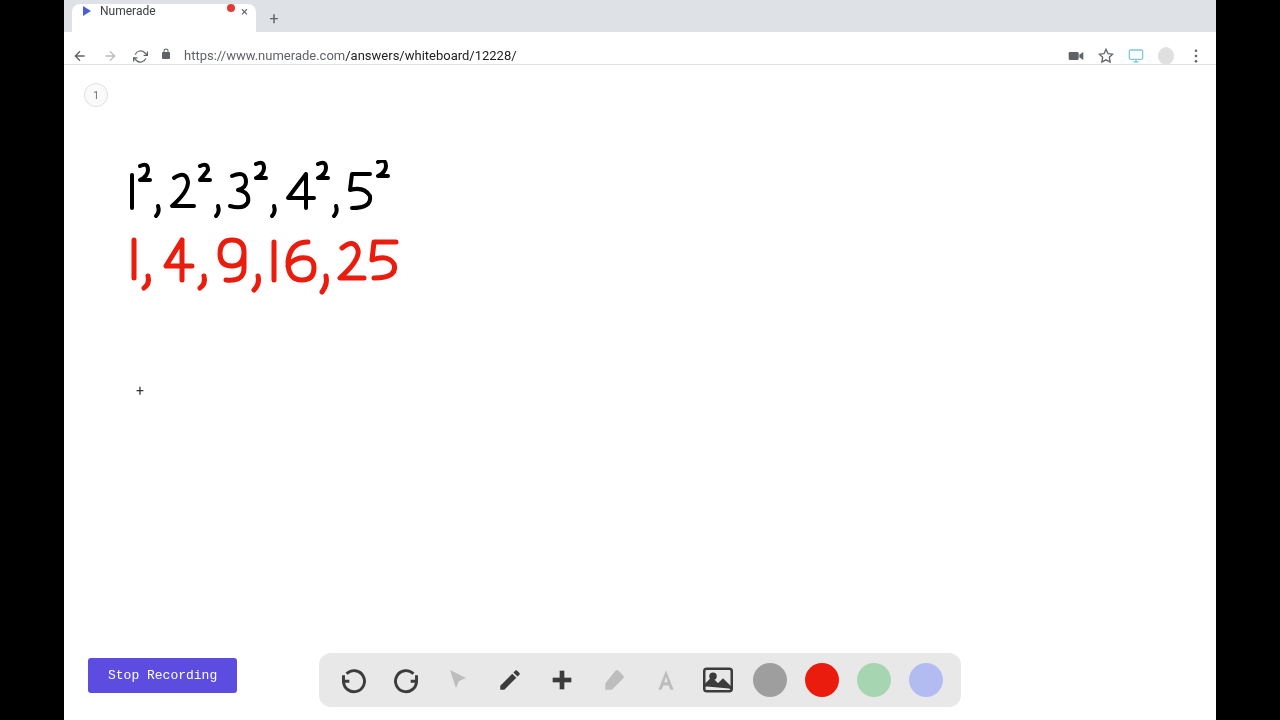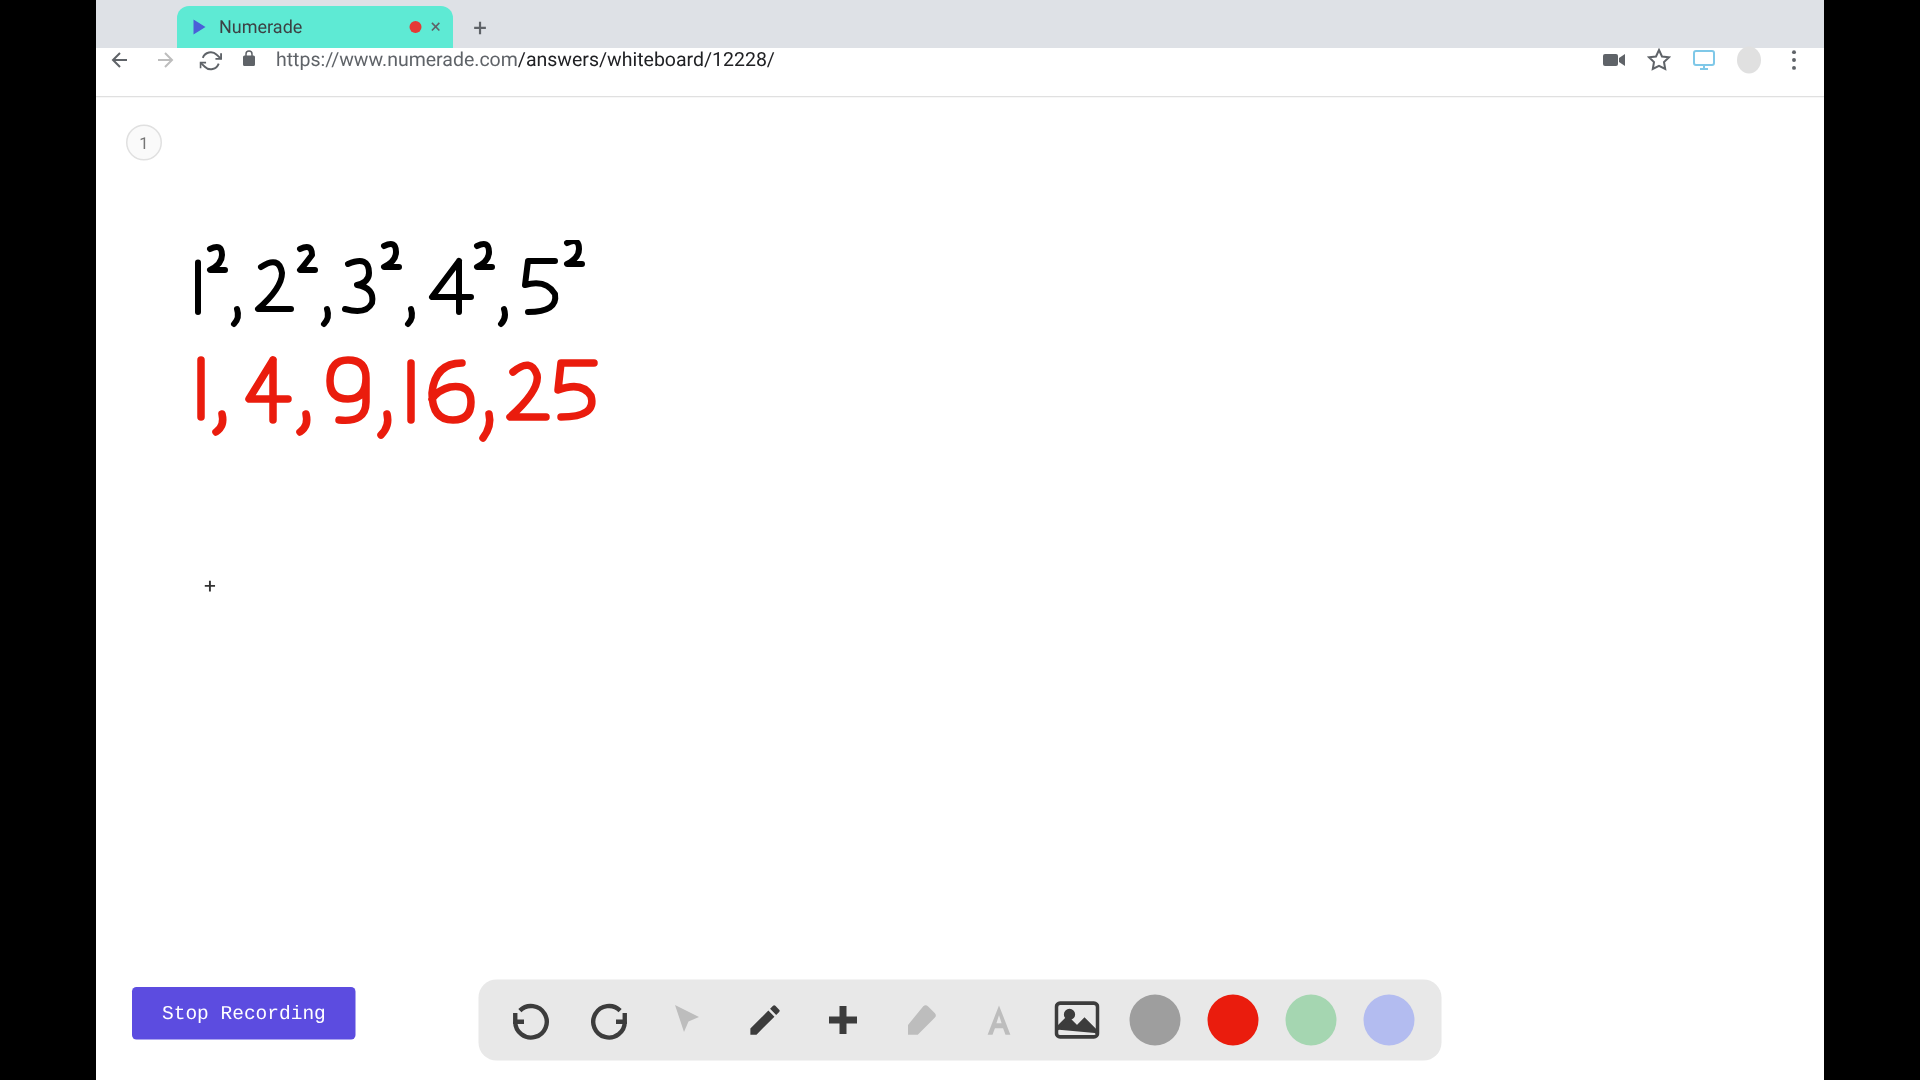--- a/index.html
+++ b/index.html
@@ -21,30 +21,28 @@
 }
 .tabstrip {
   height: 32px;
   background: #dee1e6;
   display: flex;
   align-items: flex-end;
   padding-left: 8px;
 }
 .tab {
   display: flex;
-  align-items: center;
-  background: #5eead4;
+  background: #ffffff;
   height: 28px;
   width: 184px;
   border-radius: 8px 8px 0 0;
   padding: 0 8px;
   font-size: 12px;
   color: #3c4043;
   gap: 6px;
-  margin-left: 46px;
 }
 .favicon {
   width: 14px;
   height: 14px;
   display: inline-flex;
   align-items: center;
   justify-content: center;
 }
 .tab-title { flex: 1; white-space: nowrap; overflow: hidden; }
 .rec-dot { width: 8px; height: 8px; border-radius: 50%; background: #e53935; }
@@ -53,21 +51,21 @@
   width: 24px; height: 24px;
   display: flex; align-items: center; justify-content: center;
   color: #5f6368; font-size: 16px; margin-left: 6px; margin-bottom: 2px;
   cursor: pointer;
 }
 .addrbar {
   height: 30px;
   background: #fff;
   border-bottom: 1px solid #e0e0e0;
   display: flex;
-  align-items: flex-end;
+  align-items: flex-start;
   padding: 16px 8px;
   gap: 12px;
 }
 .nav-icons { display: flex; align-items: center; gap: 14px; color: #5f6368; }
 .nav-btn { width: 16px; height: 16px; display: flex; align-items: center; justify-content: center; cursor: pointer; }
 .nav-btn.disabled { color: #bdbdbd; cursor: default; }
 .lock { color: #5f6368; font-size: 11px; }
 .url { font-size: 13px; color: #5f6368; flex: 1; }
 .url .path { color: #202124; }
 .right-icons { display: flex; align-items: center; gap: 14px; color: #5f6368; margin-right: 4px; }

